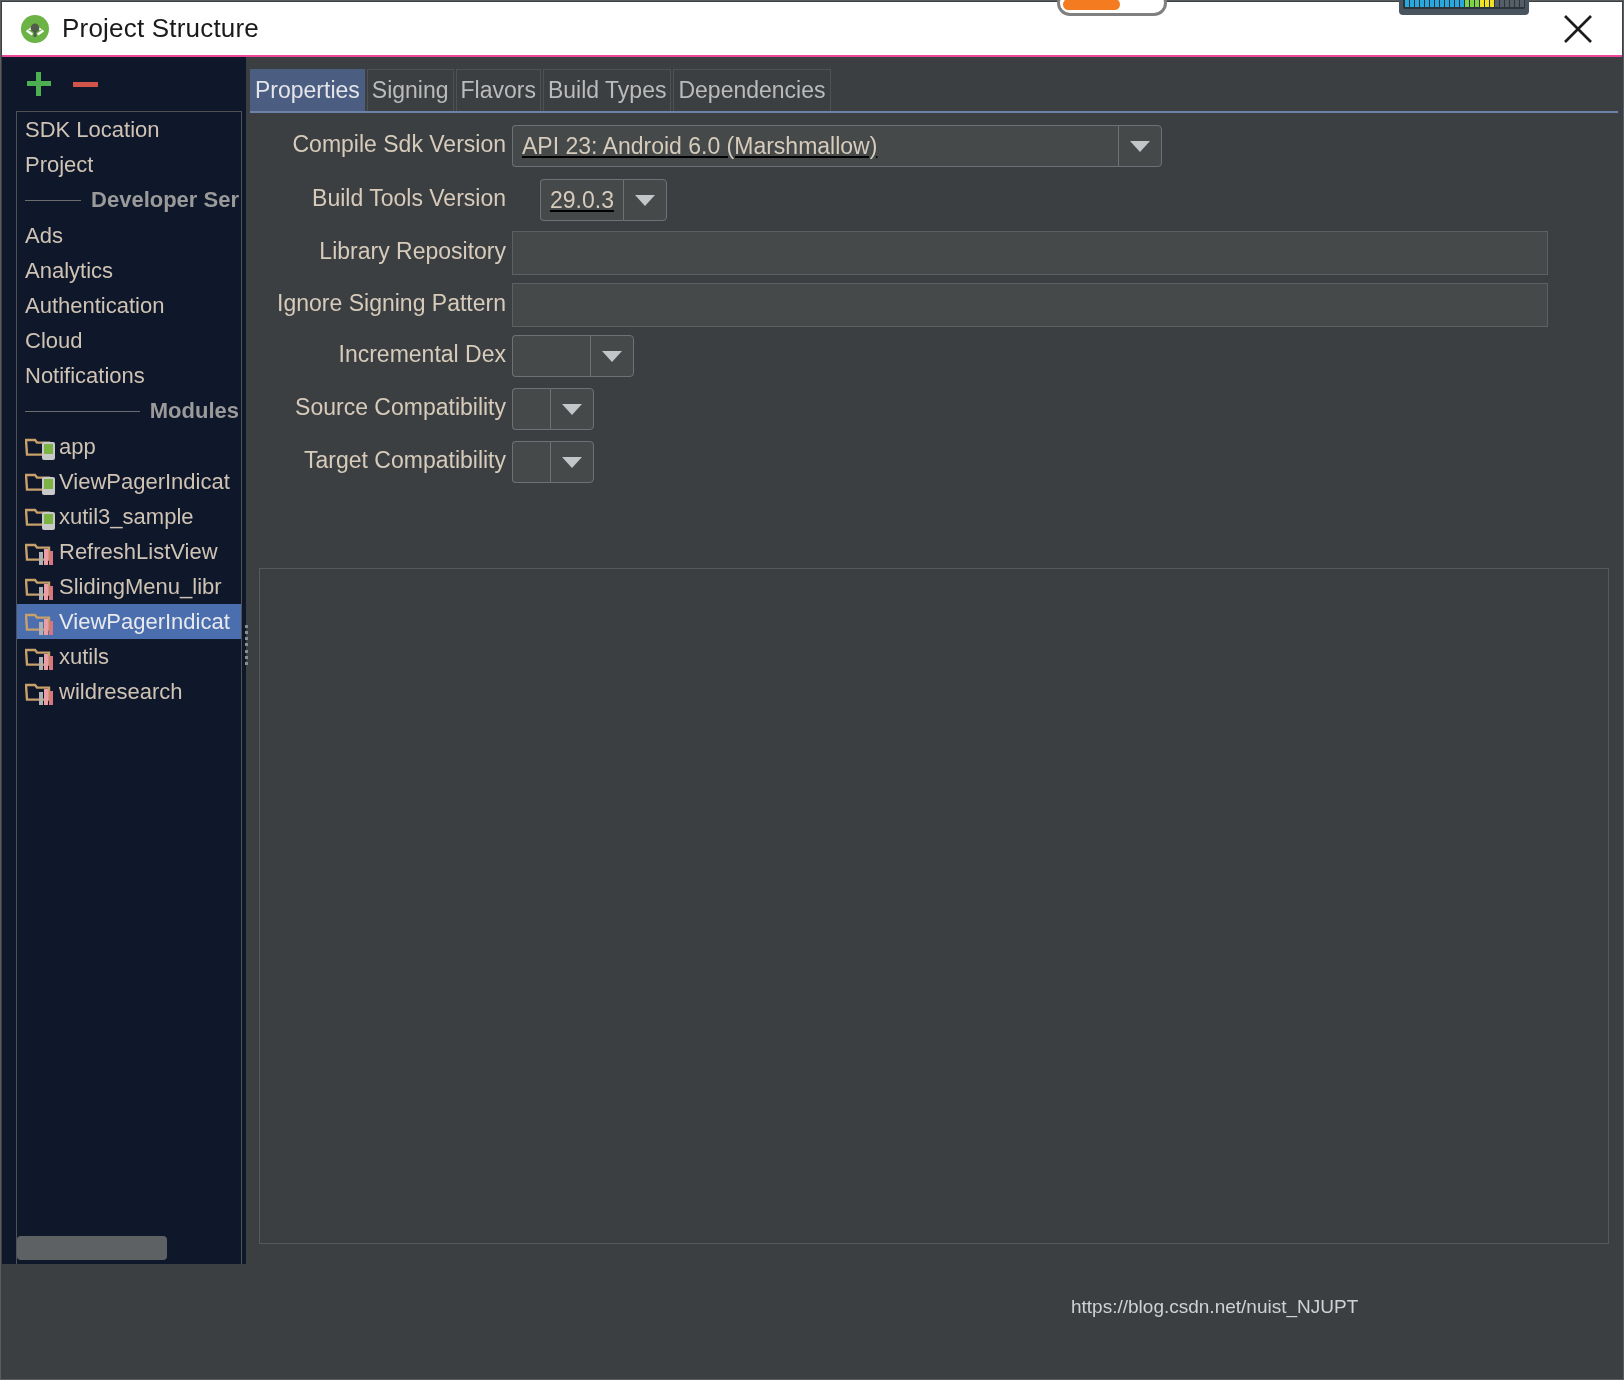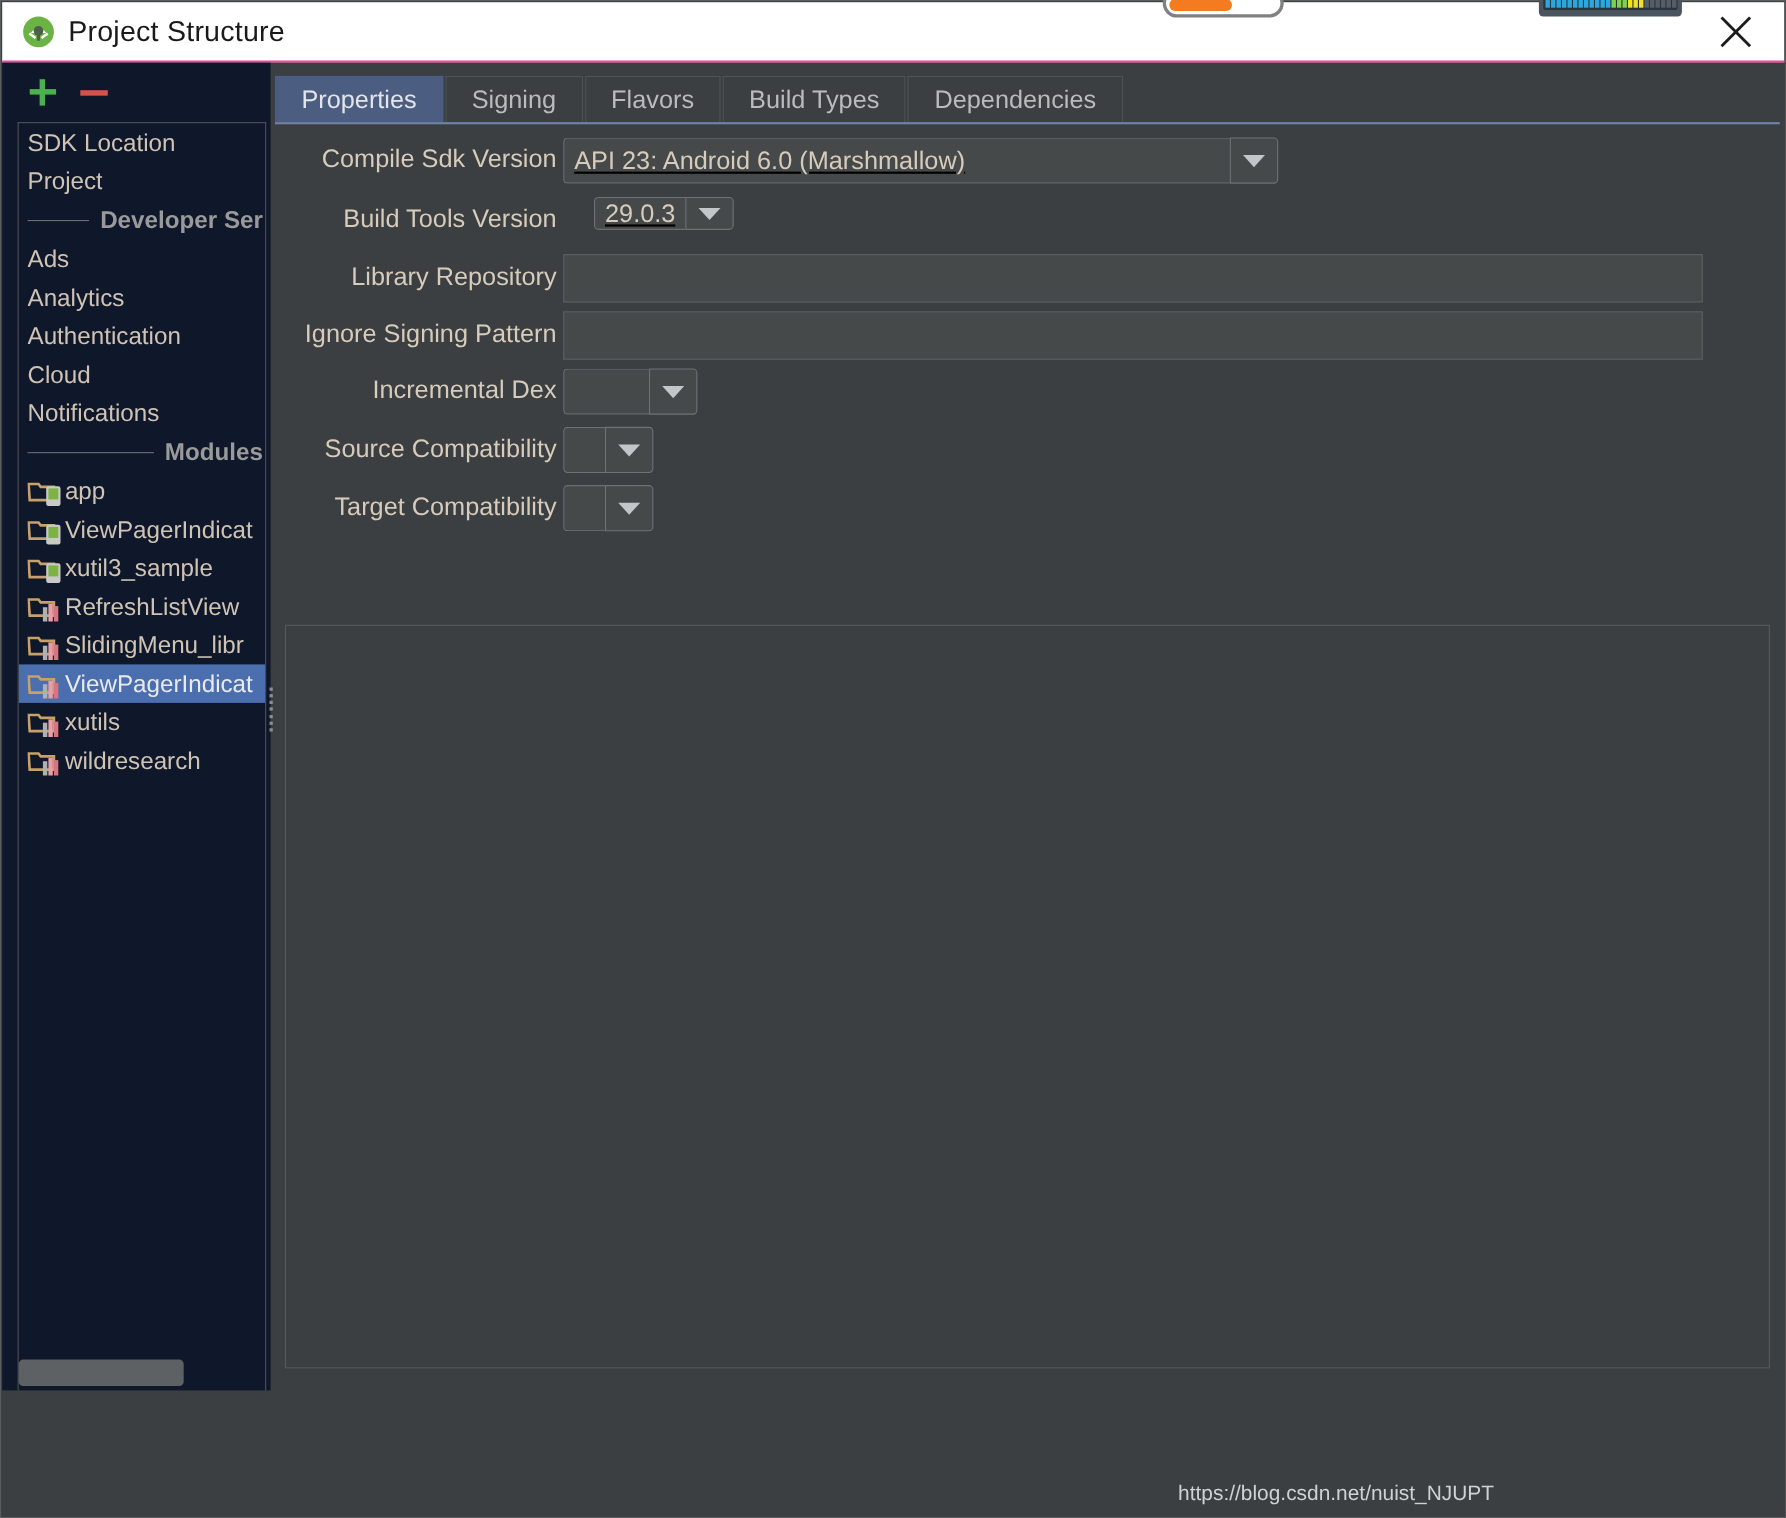--- a/index.html
+++ b/index.html
@@ -294,21 +294,21 @@
 
   .tabs {
     position: absolute;
     left: 0; top: 12px;
     height: 42px;
     display: flex;
     align-items: flex-end;
   }
   .tab {
     height: 42px;
-    padding: 0 23px;
+    padding: 0 4px;
     display: flex;
     align-items: center;
     color: #bbbbbb;
     font-size: 23px;
     background: #3c3f41;
     border: 1px solid #4f5254;
     border-bottom: none;
     margin-right: 2px;
     box-sizing: border-box;
     white-space: nowrap;
@@ -437,21 +437,21 @@
   .btn-cancel {
     left: 1172px;
     width: 118px;
     background: #484b4d;
     border: 1px solid #66696b;
     color: #cfc3b4;
   }
   .watermark {
     position: absolute;
     left: 1070px;
-    top: 1347px;
+    top: 1295px;
     font-size: 19px;
     color: #cfd2d4;
     white-space: nowrap;
     font-family: "Liberation Sans", sans-serif;
   }
 </style>
 </head>
 <body>
 
 <div class="window">
@@ -695,21 +695,21 @@
       <div class="tab-panel">
         <div class="form" id="form">
             <div class="form-label" style="top: 18px;">Compile Sdk Version</div>
             <div class="combo" style="left: 262px; top: 12px; width: 650px; height: 42px;">
               <div class="combo-text">API 23: Android 6.0 (Marshmallow)</div>
               <div class="combo-arrow">
                 <span class="arrow-down"></span>
               </div>
             </div>
             <div class="form-label" style="top: 72px;">Build Tools Version</div>
-            <div class="combo" style="left: 262px; top: 66px; width: 155px; height: 30px; padding-left: 28px;">
+            <div class="combo" style="left: 262px; top: 66px; width: 155px; height: 42px; padding-left: 28px;">
               <div class="combo-text">29.0.3</div>
               <div class="combo-arrow">
                 <span class="arrow-down"></span>
               </div>
             </div>
             <div class="form-label" style="top: 125px;">Library Repository</div>
             <div class="field" style="left: 262px; top: 118px; width: 1036px; height: 44px;"></div>
             <div class="form-label" style="top: 177px;">Ignore Signing Pattern</div>
             <div class="field" style="left: 262px; top: 170px; width: 1036px; height: 44px;"></div>
             <div class="form-label" style="top: 228px;">Incremental Dex</div>

